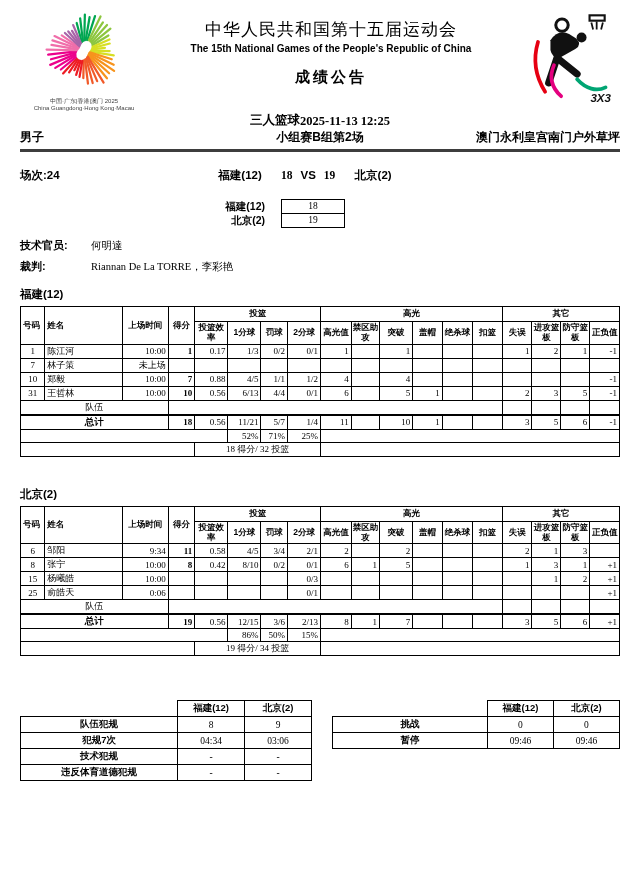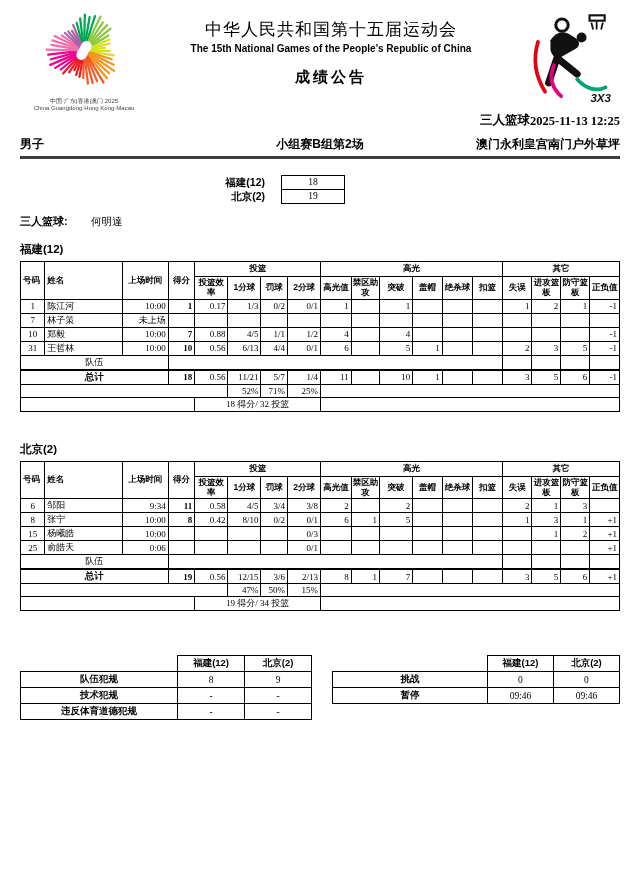--- a/index.html
+++ b/index.html
@@ -10,25 +10,25 @@
   
   .hdr{display:grid;grid-template-columns:128px 1fr 112px;align-items:start;padding:10px 14px 0 20px;}
   .hdr-left{text-align:center;}
   .emblem-caption{font-size:6px;line-height:1.2;color:#444;margin-top:-2px;white-space:nowrap;}
   .hdr-center{text-align:center;padding-top:8px;}
   .title-cn{font-size:17px;font-weight:normal;letter-spacing:1px;}
   .title-en{font-size:10px;font-weight:bold;margin-top:2px;}
   .report-title{font-size:15px;font-weight:bold;letter-spacing:3px;margin-top:14px;}
   .hdr-right{text-align:center;}
 
-  .sport-row{display:flex;justify-content:flex-end;align-items:flex-end;margin-top:0px;}
+  .sport-row{display:flex;justify-content:center;align-items:flex-end;margin-top:0px;}
   .sport-name{font-size:12.5px;font-weight:bold;}
   .hdr-datetime{font-size:12.5px;font-weight:bold;font-family:"Liberation Serif",serif;}
 
-  .meta-row{display:grid;grid-template-columns:1fr auto 1fr;margin-top:7px;font-size:12px;font-weight:bold;}
+  .meta-row{display:grid;grid-template-columns:1fr auto 1fr;font-size:12px;font-weight:bold;}
   .meta-row .l{text-align:left;}
   .meta-row .c{text-align:left;}
   .meta-row .r{text-align:right;}
   .rule-thick{height:3px;background:#3d3d3d;margin-top:3px;}
 
   
   .game-row{position:relative;height:15px;margin-top:16px;}
   .game-no{position:absolute;left:0;top:0;font-size:11.5px;font-weight:bold;}
   .score-line{position:absolute;left:0;right:30px;text-align:center;font-size:11.5px;font-weight:bold;}
   .score-line .sc{font-family:"Liberation Serif",serif;margin:0 8px;}
@@ -174,36 +174,48 @@
       <span class="hdr-datetime">2025-11-13 12:25</span>
     </div>
 
     <div class="meta-row">
       <span class="l">男子</span>
       <span class="c">小组赛B组第2场</span>
       <span class="r">澳门永利皇宫南门户外草坪</span>
     </div>
     <div class="rule-thick"></div>
 
+    <div class="game-row">
+      <span class="game-no">场次:24</span>
+      <span class="score-line">
+        <span class="tm">福建(12)</span>
+        <span class="sc">18</span><span>VS</span><span class="sc">19</span>
+        <span class="tm">北京(2)</span>
+      </span>
+    </div>
 
     <div class="sbox">
       <div class="sb-row">
         <span class="sb-label">福建(12)</span>
         <span class="sb-val">18</span>
       </div>
       <div class="sb-row">
         <span class="sb-label">北京(2)</span>
         <span class="sb-val">19</span>
       </div>
     </div>
 
     <div class="officials">
       <div class="off-line">
-        <span class="off-lbl">三人篮球:</span>
+        <span class="off-lbl">技术官员:</span>
         <span class="off-val">何明達</span>
+      </div>
+      <div class="off-line">
+        <span class="off-lbl">裁判:</span>
+        <span class="off-val">Riannan De La TORRE，李彩艳</span>
       </div>
     </div>
 
     <div class="team-sec">
       <div class="team-title">福建(12)</div>
       <table class="team-table">
           <colgroup>
             <col style="width: 4.2%;">
             <col style="width: 13.4%;">
             <col style="width: 7.9%;">
@@ -425,21 +437,21 @@
           </thead>
           <tbody>
             <tr>
               <td class="ctr">6</td>
               <td class="name">邹阳</td>
               <td class="num">9:34</td>
               <td class="num pts">11</td>
               <td class="num">0.58</td>
               <td class="num">4/5</td>
               <td class="num">3/4</td>
-              <td class="num">3/8</td>
+              <td class="num">2/1</td>
               <td class="num">2</td>
               <td class="num"></td>
               <td class="num">2</td>
               <td class="num"></td>
               <td class="num"></td>
               <td class="num"></td>
               <td class="num">2</td>
               <td class="num">1</td>
               <td class="num">3</td>
               <td class="num"></td>
@@ -525,21 +537,21 @@
               <td class="num"></td>
               <td class="num"></td>
               <td class="num"></td>
               <td class="num">3</td>
               <td class="num">5</td>
               <td class="num">6</td>
               <td class="num">+1</td>
             </tr>
             <tr>
               <td colspan="5"></td>
-              <td class="num">47%</td>
+              <td class="num">86%</td>
               <td class="num">50%</td>
               <td class="num">15%</td>
               <td colspan="10"></td>
             </tr>
             <tr>
               <td colspan="4"></td>
               <td class="ctr" colspan="4">19 得分/ 34 投篮</td>
               <td colspan="10"></td>
             </tr>
           </tbody>
@@ -558,20 +570,25 @@
               <th class="blank"></th>
               <th class="mh">福建(12)</th>
               <th class="mh">北京(2)</th>
             </tr>
           </thead>
           <tbody>
             <tr>
               <th class="ml">队伍犯规</th>
               <td class="mv">8</td>
               <td class="mv">9</td>
+            </tr>
+            <tr>
+              <th class="ml">犯规7次</th>
+              <td class="mv">04:34</td>
+              <td class="mv">03:06</td>
             </tr>
             <tr>
               <th class="ml">技术犯规</th>
               <td class="mv">-</td>
               <td class="mv">-</td>
             </tr>
             <tr>
               <th class="ml">违反体育道德犯规</th>
               <td class="mv">-</td>
               <td class="mv">-</td>

